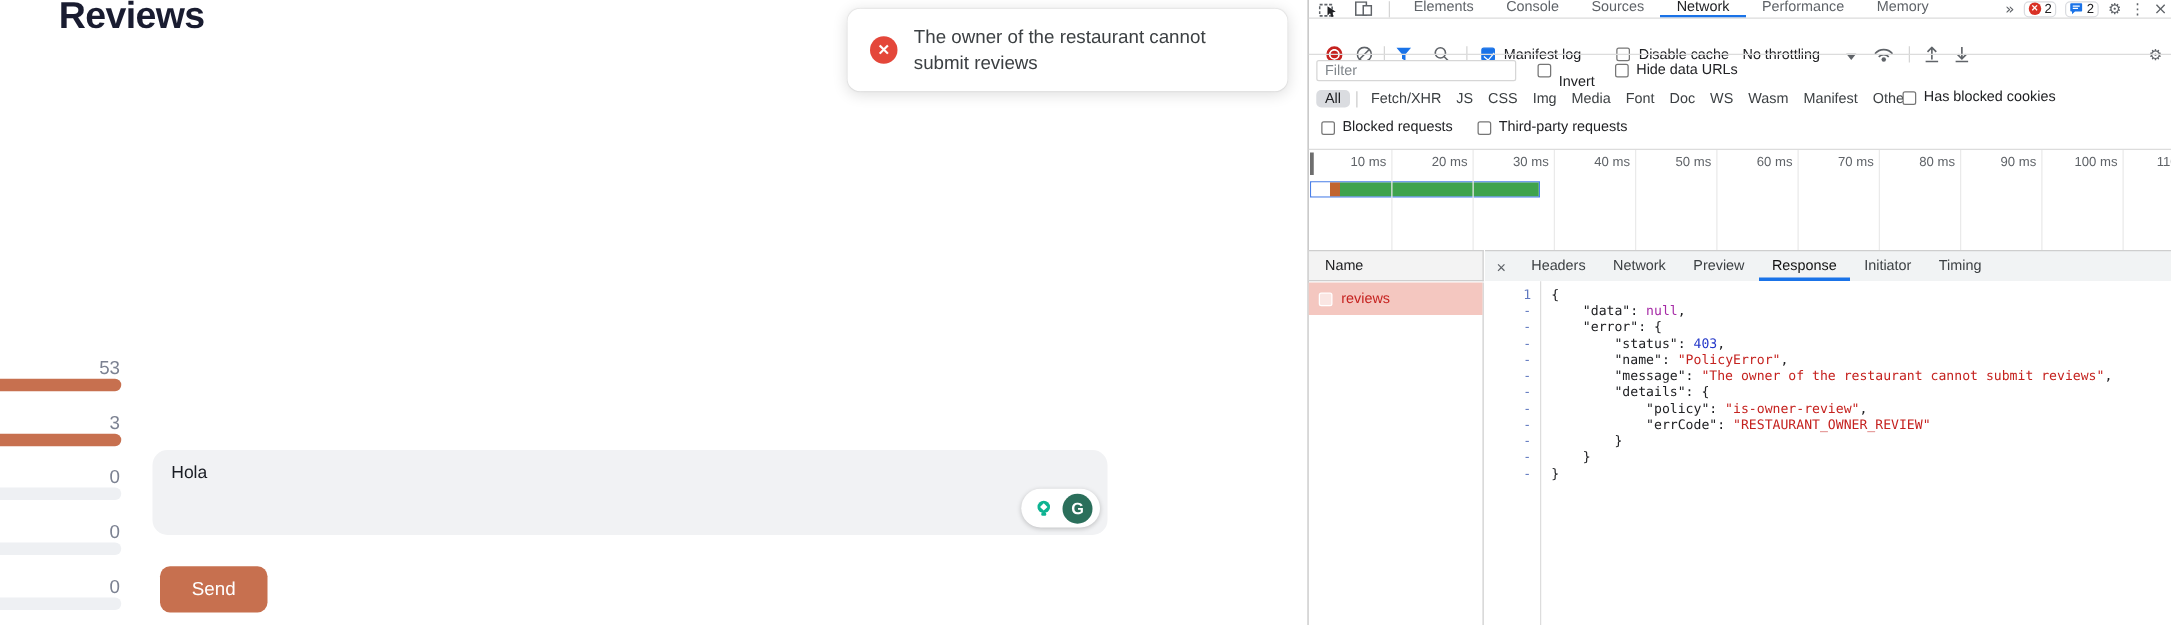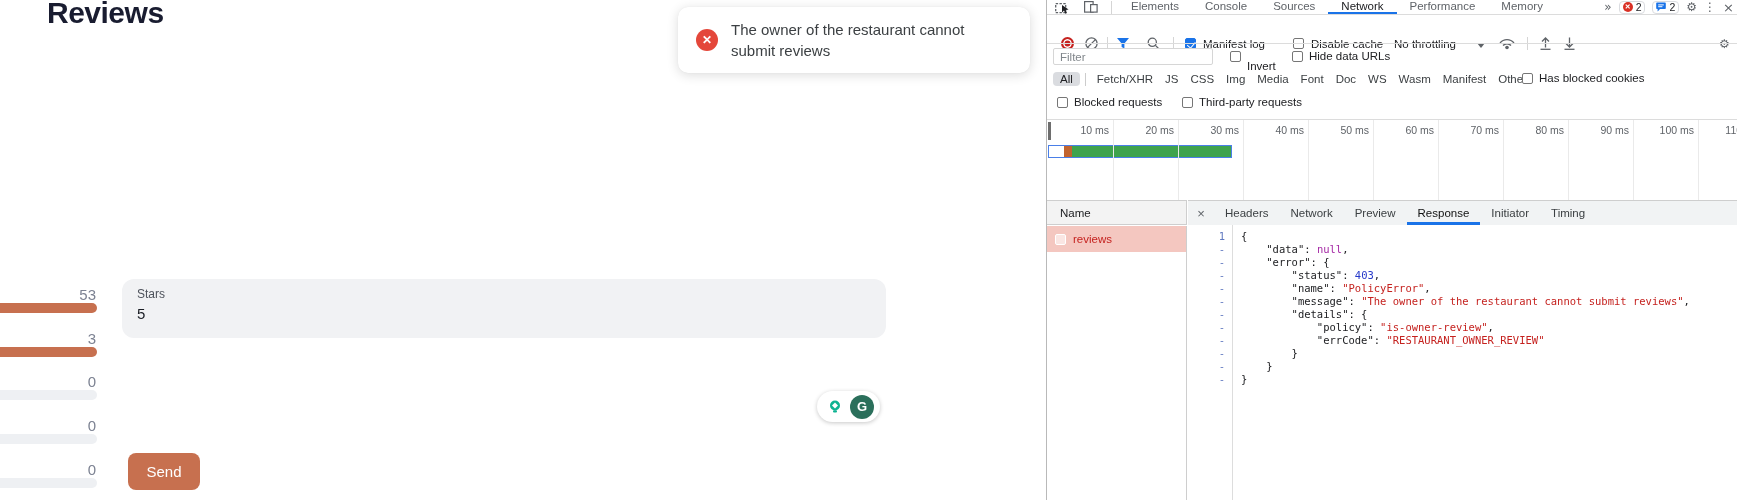--- a/index.html
+++ b/index.html
@@ -27,21 +27,21 @@
   .review-box { top:360px; height:68px; }
   .field-label { position:absolute; left:15px; top:8px; font-size:12px; color:#4d525b; }
   .field-value { position:absolute; left:15px; top:26px; font-size:15px; color:#1a1d24; }
   .review-value { position:absolute; left:15px; top:9px; font-size:14px; color:#1a1d24; }
 
   .grammarly-pill { position:absolute; left:817px; top:391px; width:63px; height:31px; background:#fff; border-radius:16px;
                     box-shadow:0 1px 4px rgba(0,0,0,.22); display:flex; align-items:center; justify-content:center; gap:3px; }
   .g-bulb { width:24px; height:24px; border-radius:50%; background:#fff; display:flex; align-items:center; justify-content:center; }
   .g-logo { width:24px; height:24px; border-radius:50%; background:#2b6f5b; color:#fff; font-size:13px; font-weight:700;
             display:flex; align-items:center; justify-content:center; }
-  .send-btn { position:absolute; left:128px; top:453px; width:72px; height:37px; background:#c7704f; border:none; border-radius:8px;
+  .send-btn { position:absolute; left:128px; top:453px; width:86px; height:37px; background:#c7704f; border:none; border-radius:8px;
               color:#fff; font-size:15px; font-family:"Liberation Sans",sans-serif; display:flex; align-items:center; justify-content:center; cursor:pointer; }
 
   
   .devtools { position:absolute; left:1046px; top:0; width:691px; height:500px; background:#fff; border-left:1px solid #b9b9b9; font-size:11.5px; color:#3c4043; }
   .dt-row { position:absolute; left:0; right:0; }
   .rule { position:absolute; left:0; right:0; height:1px; background:#dcdcdc; }
 
   .dt-tabrow { top:0; height:14px; display:flex; align-items:center; }
   .dt-tab { padding:0 13px; height:14px; line-height:13px; color:#5f6368; cursor:pointer; }
   .dt-tab.active { color:#202124; box-shadow:inset 0 -2px 0 #1a73e8; }
@@ -117,25 +117,24 @@
         <span class="rating-bar filled" style="top: 347px;"></span>
         <span class="rating-num" style="top: 373px;">0</span>
         <span class="rating-bar empty" style="top: 390px;"></span>
         <span class="rating-num" style="top: 417px;">0</span>
         <span class="rating-bar empty" style="top: 434px;"></span>
         <span class="rating-num" style="top: 461px;">0</span>
         <span class="rating-bar empty" style="top: 478px;"></span>
       </div>
 
 
-    <div class="field-box stars-box">
-      <div class="field-label">Stars</div>
-      <div class="field-value">5</div>
-    </div>
-
+
+    <div class="field-box review-box">
+      <div class="review-value">Hola</div>
+    </div>
 
     <div class="grammarly-pill">
       <span class="g-bulb">
         <svg width="16" height="16" viewBox="0 0 16 16">
           <circle cx="8" cy="6.5" r="5" fill="#0eb392"></circle>
           <rect x="6" y="11.2" width="4" height="2.4" rx="1" fill="#0eb392"></rect>
           <rect x="5.9" y="4.4" width="4.2" height="4.2" transform="rotate(45 8 6.5)" fill="#fff"></rect>
         </svg>
       </span>
       <span class="g-logo">G</span>

